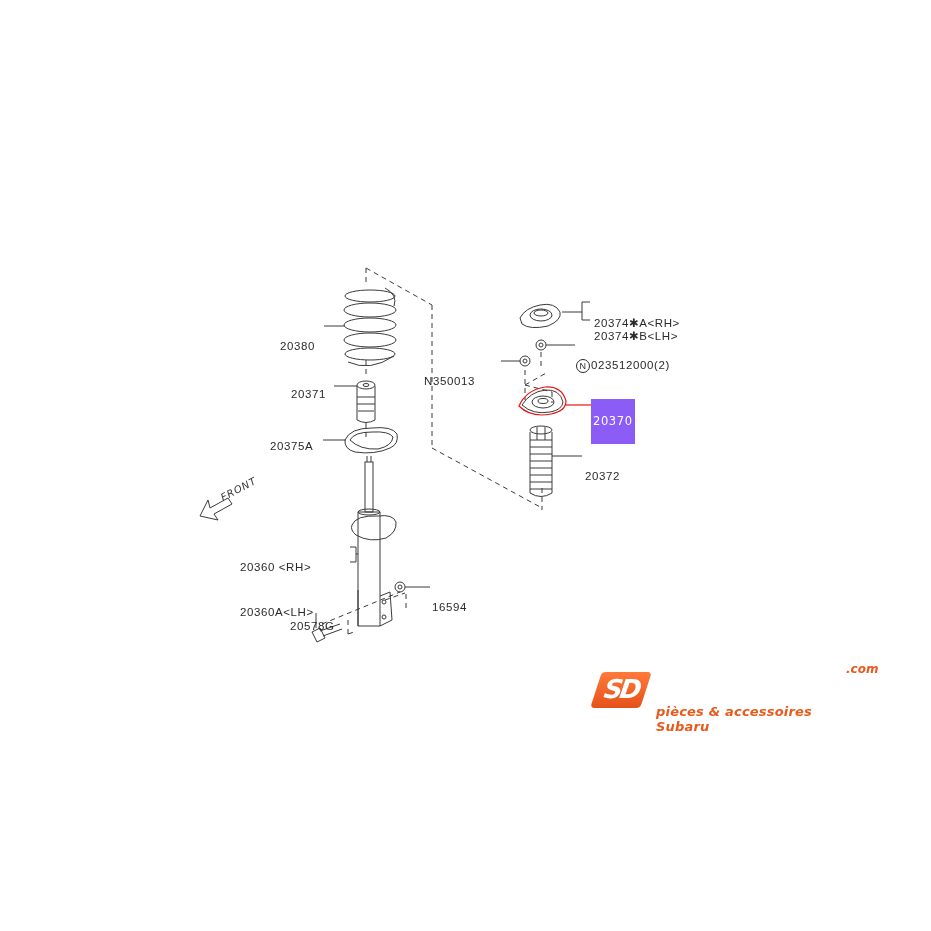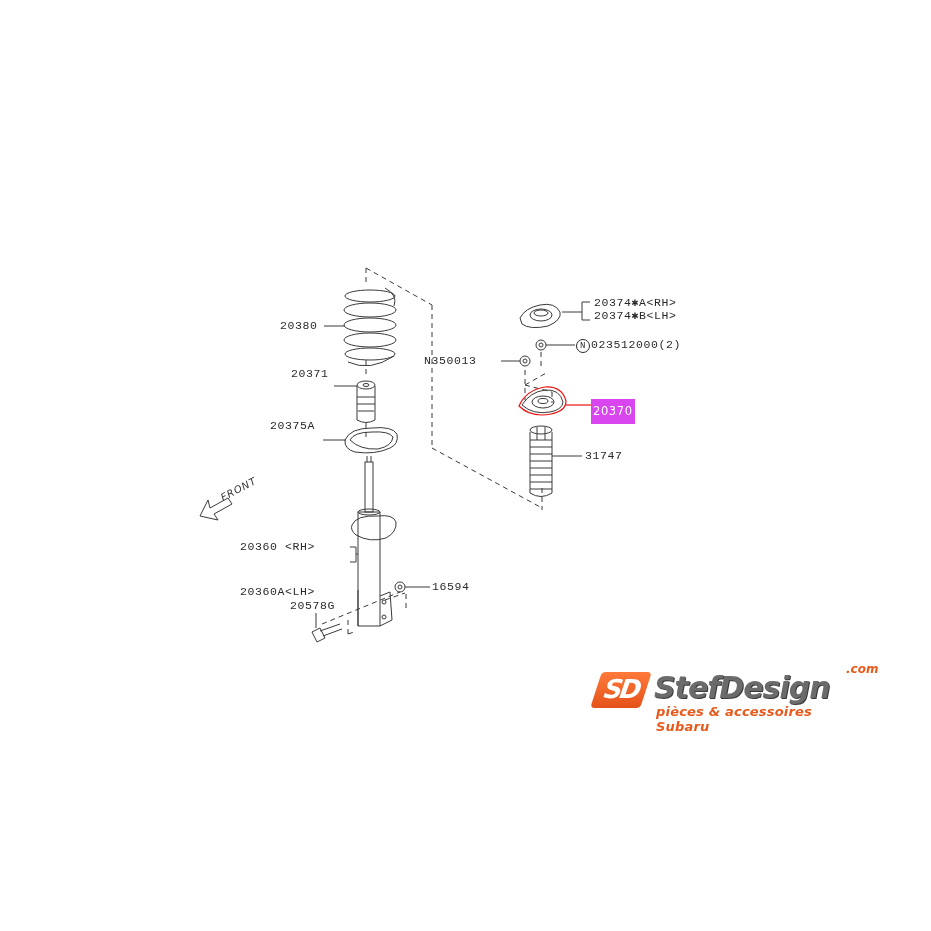--- a/index.html
+++ b/index.html
@@ -1,19 +1,19 @@
 <!DOCTYPE html>
 <html><head>
 <meta charset="utf-8">
 <style>
   html, body { margin: 0; padding: 0; background: #ffffff; }
   body { width: 931px; height: 931px; position: relative; overflow: hidden; font-family: "DejaVu Sans Mono", "Liberation Mono", monospace; }
   #diagram { position: absolute; left: 0; top: 0; width: 931px; height: 931px; }
-  .part-label { position: absolute; font-family: Liberation Mono, monospace; font-size: 11.5px; color: #2a2a2a; letter-spacing: 0.6px; white-space: nowrap; line-height: 12px; }
-  .hl-label { position: absolute; background: #d946ef; color: #ffffff; font-family: "DejaVu Sans", "Liberation Sans", sans-serif; font-size: 11.5px; letter-spacing: 0.6px; padding: 6px 2px; line-height: 13px; white-space: nowrap; }
+  .part-label { position: absolute; font-family: Liberation Sans, sans-serif; font-size: 11.5px; color: #2a2a2a; letter-spacing: 0.6px; white-space: nowrap; line-height: 12px; margin-top: 20px; }
+  .hl-label { position: absolute; background: #8b5cf6; color: #ffffff; font-family: "DejaVu Sans", "Liberation Sans", sans-serif; font-size: 11.5px; letter-spacing: 0.6px; padding: 16px 2px; line-height: 13px; white-space: nowrap; }
   .front-label { position: absolute; font-family: "DejaVu Sans", "Liberation Sans", sans-serif; font-size: 10px; font-style: italic; color: #333; transform: rotate(-28deg); transform-origin: left bottom; letter-spacing: 1px; }
   .logo { position: absolute; left: 596px; top: 668px; width: 260px; height: 48px; }
   .logo-badge { position: absolute; left: 0; top: 4px; width: 50px; height: 36px; background: linear-gradient(180deg,#ff7a3a,#e4521a); transform: skewX(-18deg); border-radius: 4px; }
   .logo-badge span { position: absolute; left: 8px; top: 2px; color: #fff; font-family: "DejaVu Sans", sans-serif; font-weight: bold; font-style: italic; font-size: 26px; transform: skewX(10deg); letter-spacing: -3px; }
   .logo-name { position: absolute; left: 58px; top: 2px; font-family: "DejaVu Sans", "Liberation Sans", sans-serif; font-weight: bold; font-style: italic; font-size: 30px; color: #6b6b6b; letter-spacing: -1px; text-shadow: 1px 1px 0 #3a3a3a; }
   .logo-com { position: absolute; left: 222px; top: -6px; font-family: "DejaVu Sans", "Liberation Sans", sans-serif; font-weight: bold; font-style: italic; font-size: 12px; color: #e85a1c; margin-left: 28px; }
   .logo-tag { position: absolute; left: 60px; top: 36px; font-family: "DejaVu Sans", "Liberation Sans", sans-serif; font-weight: bold; font-style: italic; font-size: 13px; color: #e85a1c; letter-spacing: 0.2px; }
 </style>
 </head>
 <body>
@@ -157,24 +157,23 @@
 <div class="part-label" style="left:240px;top:586px">20360A&lt;LH&gt;</div>
 <div class="part-label" style="left:290px;top:600px">20578G</div>
 <div class="part-label" style="left:432px;top:581px">16594</div>
 <div class="part-label" style="left:594px;top:297px">20374✱A&lt;RH&gt;</div>
 <div class="part-label" style="left:594px;top:310px">20374✱B&lt;LH&gt;</div>
 <div class="part-label" style="left:424px;top:355px">N350013</div>
 <div class="part-label" style="left:576px;top:339px">
   <span style="display:inline-block;width:12px;height:12px;border:1px solid #2a2a2a;border-radius:50%;text-align:center;font-size:9px;line-height:12px;margin-right:1px">N</span><span>023512000(2)</span>
 </div>
 <div class="hl-label" style="left:591px;top:399px">20370</div>
-<div class="part-label" style="left:585px;top:450px">31747</div>
+<div class="part-label" style="left:585px;top:450px">20372</div>
 
 <div class="front-label" style="left:224px;top:492px">FRONT</div>
 
 <div class="logo">
   <div class="logo-badge">
       <span>SD</span>
     </div>
-  <div class="logo-name">StefDesign</div>
   <div class="logo-com">.com</div>
   <div class="logo-tag">pièces &amp; accessoires Subaru</div>
 </div>
 
 </body></html>

